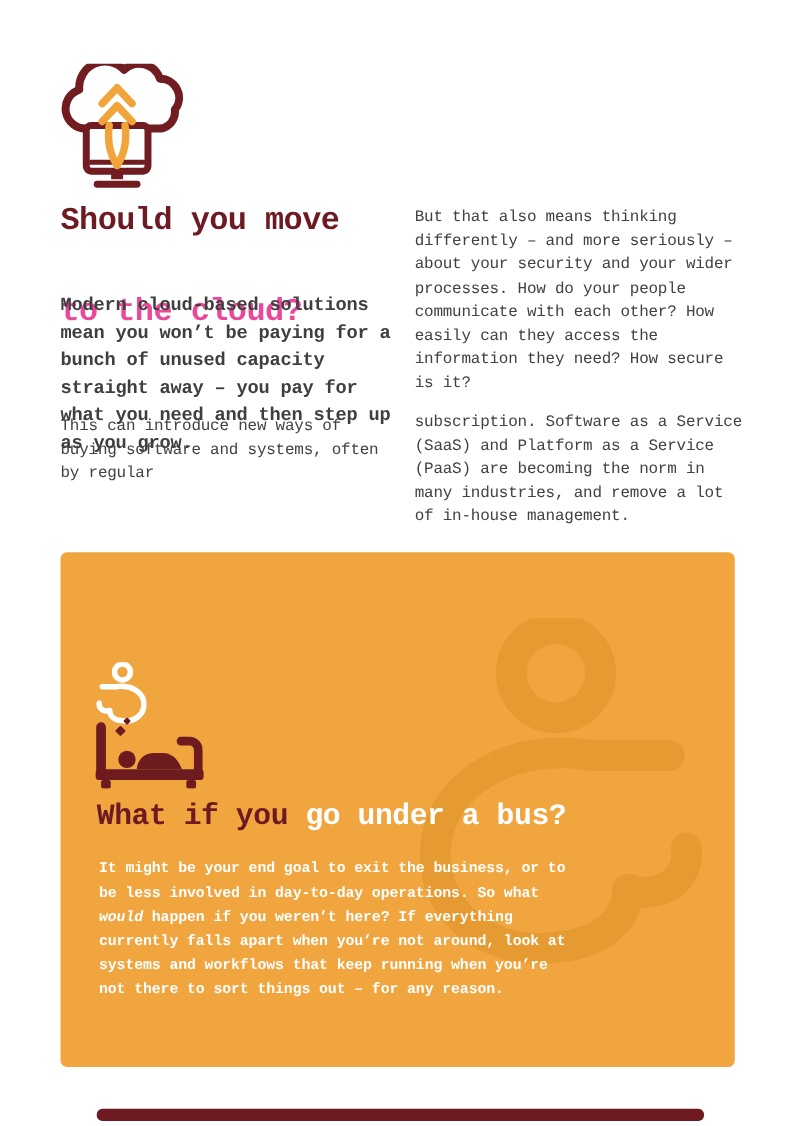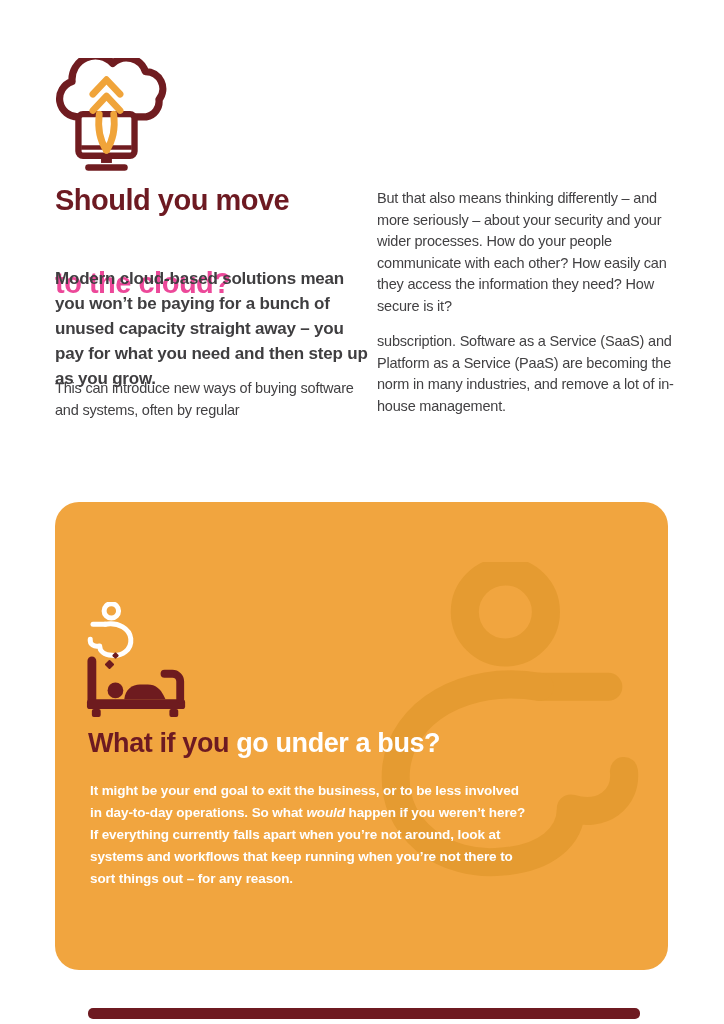--- a/index.html
+++ b/index.html
@@ -1,33 +1,33 @@
 <!DOCTYPE html>
 <html><head>
 <meta charset="utf-8">
 <style>
   html,body{margin:0;padding:0;background:#e8e8e8;}
   .page{position:relative;width:724px;height:1024px;background:#ffffff;overflow:hidden;
-        font-family:Liberation Sans, sans-serif;}
+        font-family:Liberation Mono, monospace;}
   .abs{position:absolute;}
 
   
   .h1{left:55px;top:182px;font-size:29px;line-height:37px;font-weight:bold;letter-spacing:-0.5px;}
   .h1 .l1{color:#6d1a22;display:block;}
   .h1 .l2{color:#ec4899;display:block;margin-top:46px;}
 
   
   .lead{left:55px;top:266px;width:314px;font-size:17px;line-height:25px;font-weight:bold;
         color:#3f3e40;letter-spacing:-0.2px;}
   .leftpara{left:55px;top:378px;width:314px;font-size:14.5px;line-height:21.5px;color:#424143;letter-spacing:-0.2px;}
   .rightcol{left:377px;top:188px;width:300px;font-size:14.5px;line-height:21.5px;color:#424143;letter-spacing:-0.2px;}
   .rightcol p{margin:0 0 14px 0;}
 
   
-  .card{left:55px;top:502px;width:613px;height:468px;background:#f1a53f;border-radius:24px;overflow:hidden;}
+  .card{left:55px;top:502px;width:613px;height:468px;background:#f1a53f;border-radius:6px;overflow:hidden;}
   .watermark{left:285px;top:60px;width:312px;height:337px;opacity:1;}
   .ghost-sm{left:30px;top:100px;width:56px;height:60px;}
   .bed{left:30px;top:154px;width:106px;height:61px;}
   .dot{background:#6e1b1f;transform:rotate(45deg);border-radius:1px;}
   .dot-sm{left:58px;top:151px;width:5px;height:5px;}
   .dot-lg{left:51px;top:159px;width:7px;height:7px;}
   .card-title{left:33px;top:226px;font-size:27px;font-weight:bold;letter-spacing:-0.4px;}
   .card-title .tm{color:#6d1a22;}
   .card-title .tw{color:#ffffff;}
   .card-body{left:35px;top:278px;width:436px;font-size:13.5px;line-height:22px;font-weight:bold;

